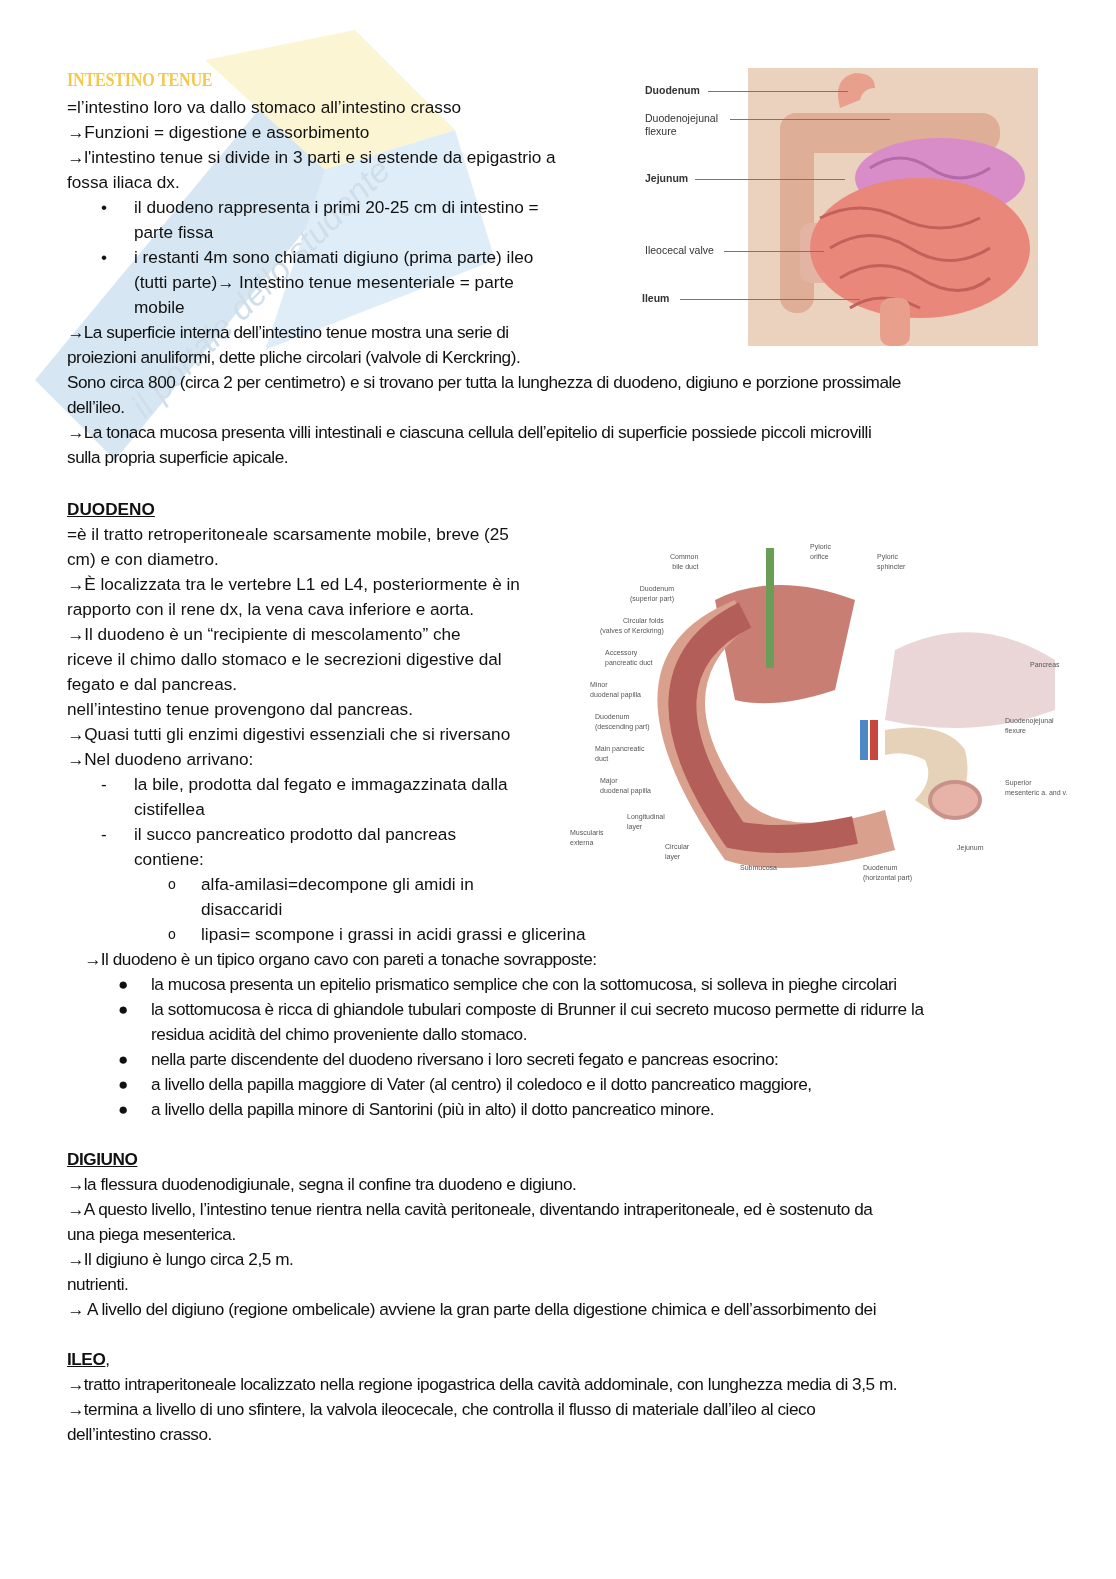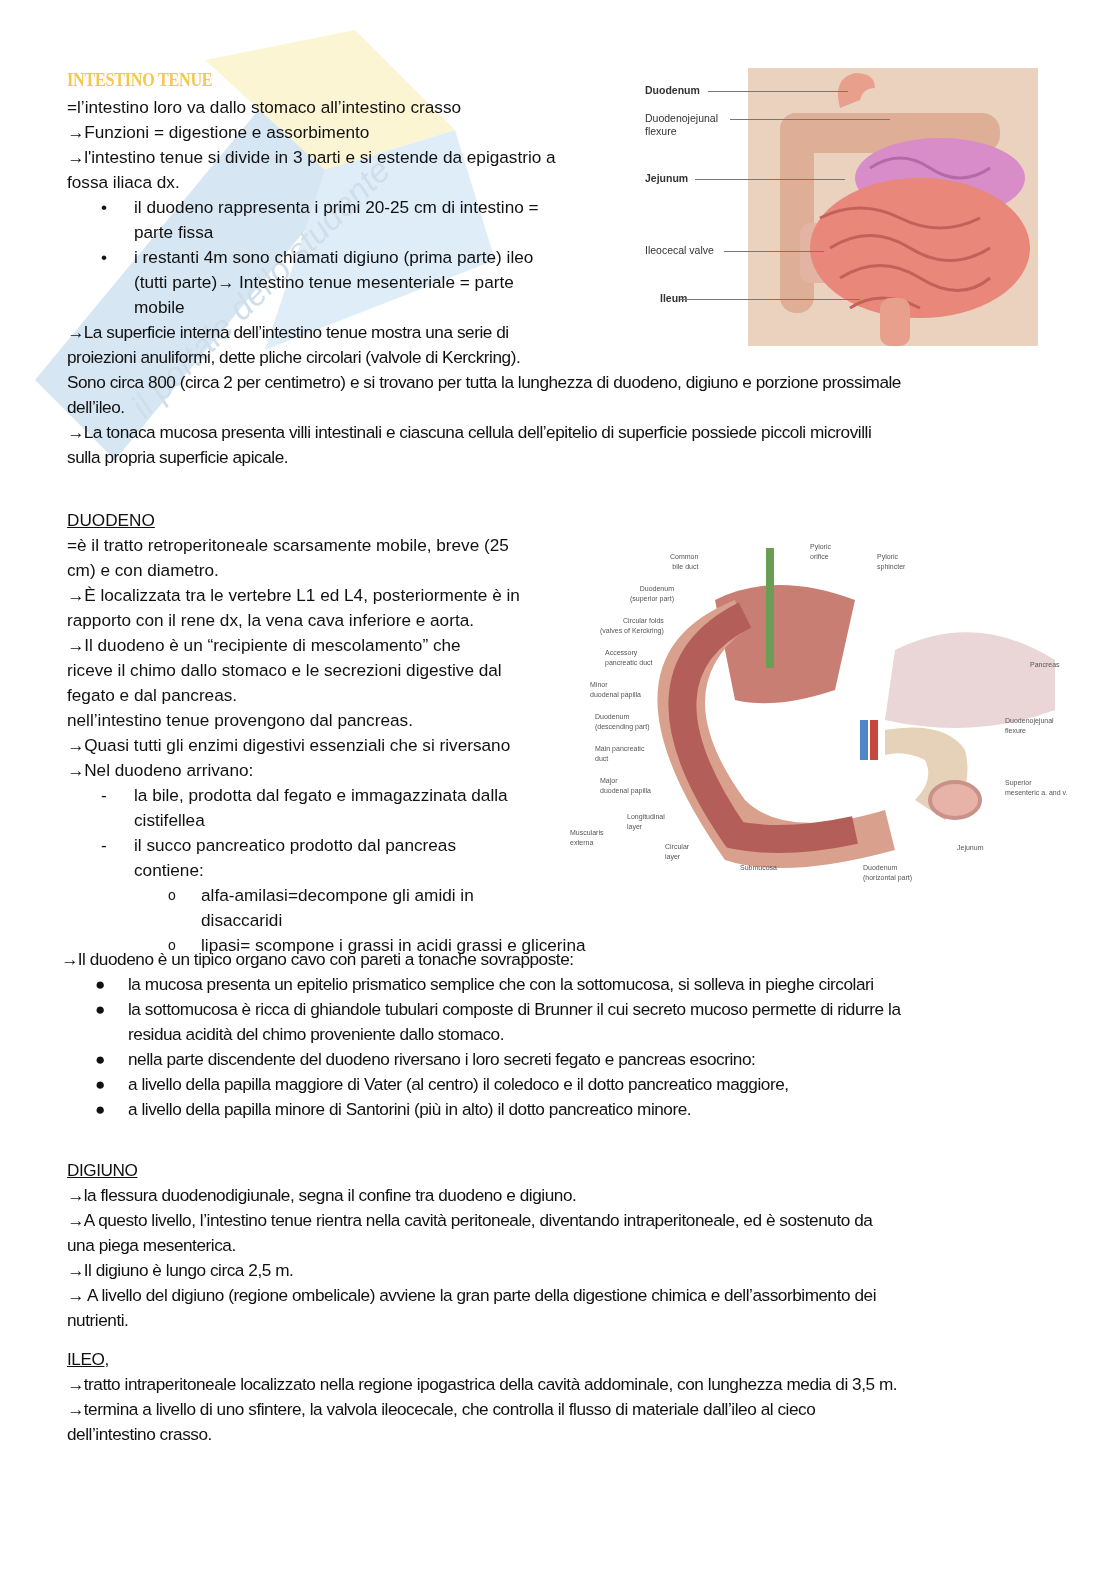--- a/index.html
+++ b/index.html
@@ -7,21 +7,21 @@
          font-family: "Liberation Sans", sans-serif; color: #111; }
   .page { position: absolute; left: 0; top: 0; width: 1116px; height: 1579px; }
 
   
   .wm { position: absolute; left: 25px; top: 20px; width: 520px; height: 480px; pointer-events: none; opacity: 0.22; }
 
   .text { position: absolute; font-size: 17.2px; line-height: 25px; white-space: nowrap; }
   .narrow { font-family: "Liberation Sans Narrow", "Liberation Sans", sans-serif; letter-spacing: -0.45px; }
   .title { position: absolute; left: 67px; top: 69px; font-family: "Liberation Serif", serif; font-weight: bold;
            font-size: 19px; color: #f2c94c; letter-spacing: -0.3px; transform: scaleX(0.85); transform-origin: left; }
-  .h2 { font-weight: normal; text-decoration: underline; margin-top: 11px; }
+  .h2 { font-weight: bold; text-decoration: underline; }
   .li { position: relative; padding-left: 67px; }
   .li .mk { position: absolute; left: 34px; top: 0; }
   .li2 { position: relative; padding-left: 134px; }
   .li2 .mk { position: absolute; left: 101px; top: 0; font-size: 14px; }
 
   
   .fig { position: absolute; }
   .fig-label { position: absolute; font-size: 10.5px; color: #333; white-space: nowrap; }
   .fig-label.bold { font-weight: bold; }
   .lead { position: absolute; height: 1px; background: #777; }
@@ -81,21 +81,21 @@
     </svg>
     <div class="fig-label bold" style="left:5px; top:16px;">Duodenum</div>
     <div class="lead" style="left:68px; top:23px; width:140px;"></div>
     <div class="fig-label" style="left:5px; top:44px;">Duodenojejunal</div>
     <div class="fig-label" style="left:5px; top:57px;">flexure</div>
     <div class="lead" style="left:90px; top:51px; width:160px;"></div>
     <div class="fig-label bold" style="left:5px; top:104px;">Jejunum</div>
     <div class="lead" style="left:55px; top:111px; width:150px;"></div>
     <div class="fig-label" style="left:5px; top:176px;">Ileocecal valve</div>
     <div class="lead" style="left:84px; top:183px; width:100px;"></div>
-    <div class="fig-label bold" style="left:20px; top:224px;">Ileum</div>
+    <div class="fig-label bold" style="left:2px; top:224px;">Ileum</div>
     <div class="lead" style="left:40px; top:231px; width:180px;"></div>
   </div>
 
   <div class="text" style="left:67px; top:497px;">
     <div class="h2">DUODENO</div>
     <div>=è il tratto retroperitoneale scarsamente mobile, breve (25</div>
     <div>cm) e con diametro.</div>
     <div>→È localizzata tra le vertebre L1 ed L4, posteriormente è in</div>
     <div>rapporto con il rene dx, la vena cava inferiore e aorta.</div>
     <div>→Il duodeno è un “recipiente di mescolamento” che</div>
@@ -118,21 +118,21 @@
       <span class="mk">o</span>
       <div>alfa-amilasi=decompone gli amidi in</div>
       <div>disaccaridi</div>
     </div>
     <div class="li2">
       <span class="mk">o</span>
       <div>lipasi= scompone i grassi in acidi grassi e glicerina</div>
     </div>
   </div>
 
-  <div class="text narrow" style="left:61px; top:947px;">
+  <div class="text narrow" style="left:84px; top:947px;">
     <div>→Il duodeno è un tipico organo cavo con pareti a tonache sovrapposte:</div>
     <div class="li">
       <span class="mk">●</span>
       <div>la mucosa presenta un epitelio prismatico semplice che con la sottomucosa, si solleva in pieghe circolari</div>
     </div>
     <div class="li">
       <span class="mk">●</span>
       <div>la sottomucosa è ricca di ghiandole tubulari composte di Brunner il cui secreto mucoso permette di ridurre la</div>
       <div>residua acidità del chimo proveniente dallo stomaco.</div>
     </div>
@@ -236,22 +236,22 @@
         <div>(horizontal part)</div>
       </div>
   </div>
 
   <div class="text narrow" style="left:67px; top:1147px;">
     <div class="h2">DIGIUNO</div>
     <div>→la flessura duodenodigiunale, segna il confine tra duodeno e digiuno.</div>
     <div>→A questo livello, l’intestino tenue rientra nella cavità peritoneale, diventando intraperitoneale, ed è sostenuto da</div>
     <div>una piega mesenterica.</div>
     <div>→Il digiuno è lungo circa 2,5 m.</div>
+    <div>nutrienti.</div>
     <div>→ A livello del digiuno (regione ombelicale) avviene la gran parte della digestione chimica e dell’assorbimento dei</div>
-    <div>nutrienti.</div>
   </div>
 
   <div class="text narrow" style="left:67px; top:1347px;">
     <div><span class="h2">ILEO</span><span>,</span></div>
     <div>→tratto intraperitoneale localizzato nella regione ipogastrica della cavità addominale, con lunghezza media di 3,5 m.</div>
     <div>→termina a livello di uno sfintere, la valvola ileocecale, che controlla il flusso di materiale dall’ileo al cieco</div>
     <div>dell’intestino crasso.</div>
   </div>
 
 </div>

